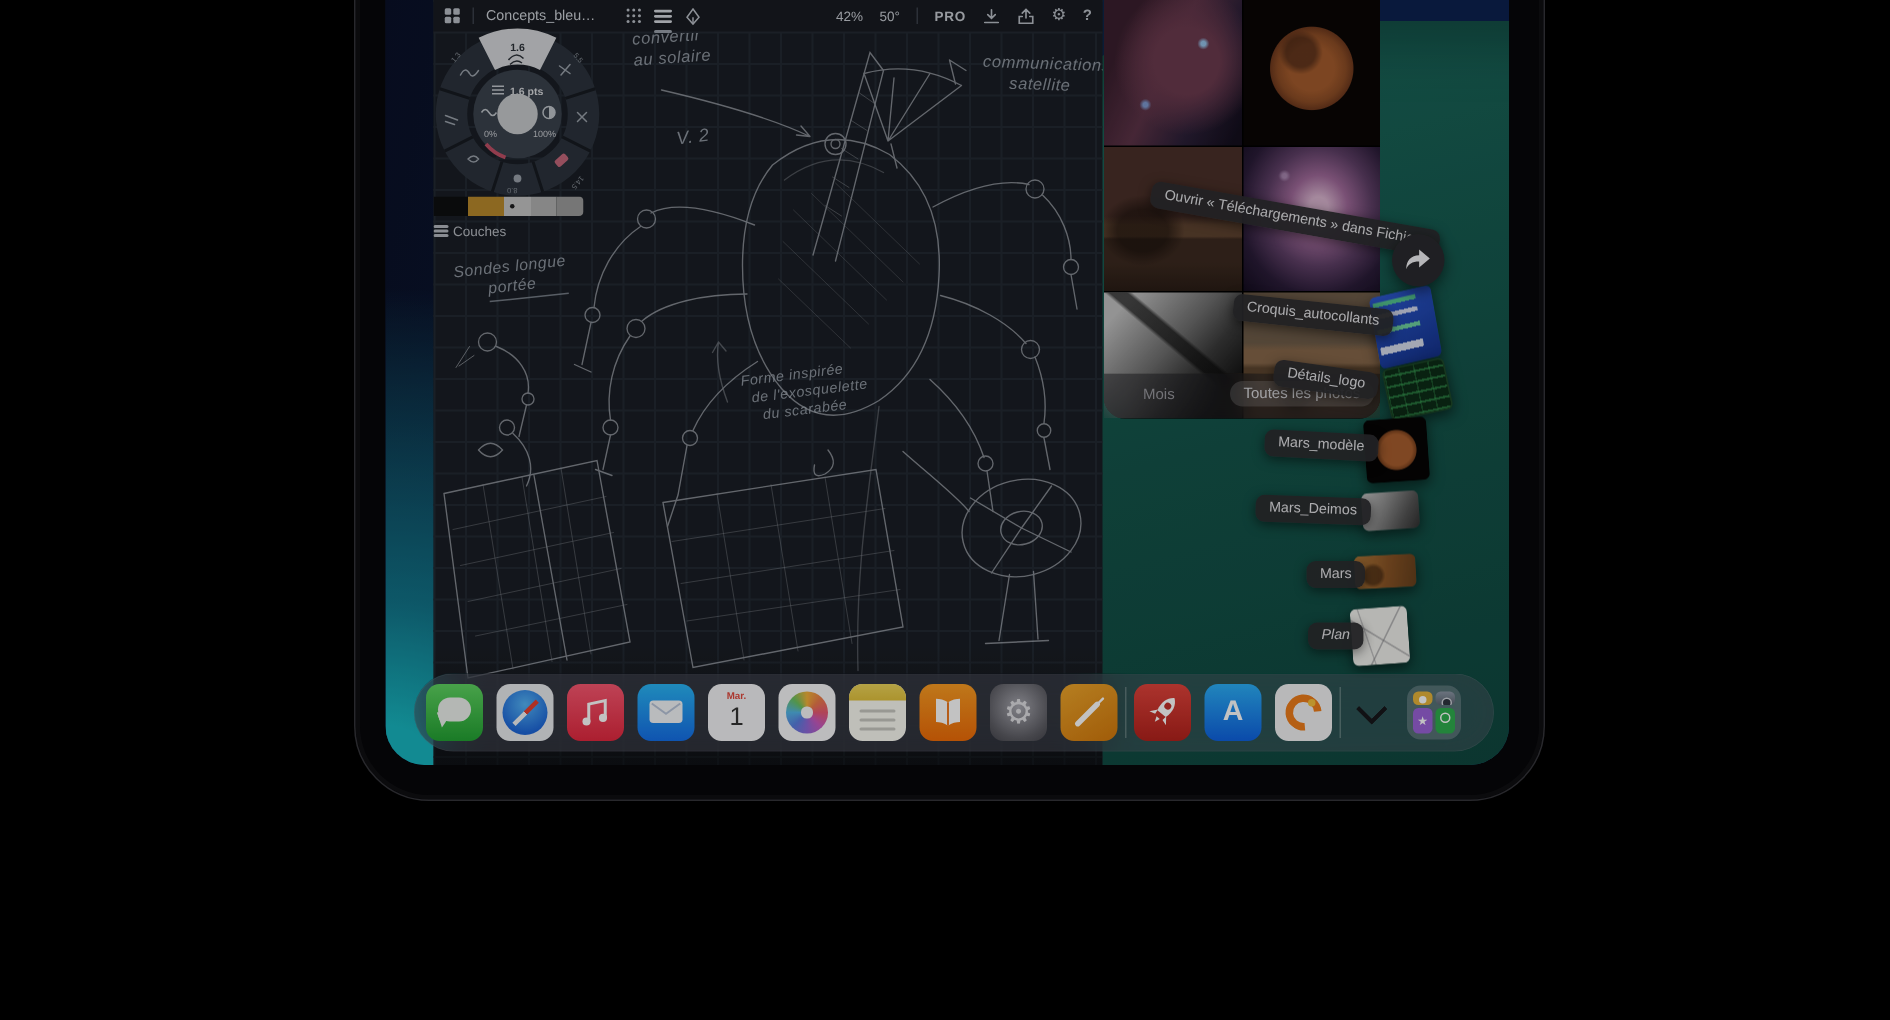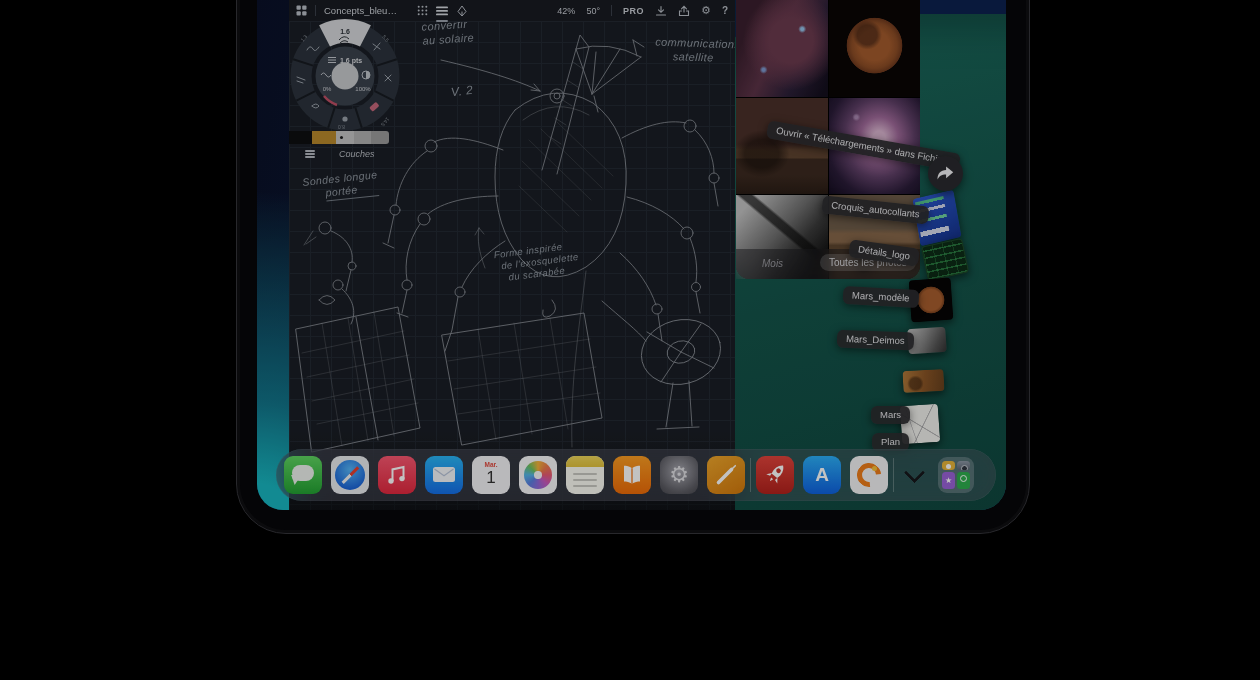--- a/index.html
+++ b/index.html
@@ -52,21 +52,21 @@
   .palette{position:absolute;left:0;top:131px;width:100px;height:13px;display:flex;
       border-radius:0 3px 3px 0;overflow:hidden;z-index:6;}
   .pal-seg{height:100%;}
   .pal-black{width:23px;background:#0e0f11;}
   .pal-gold{width:24px;background:#b8892c;}
   .pal-l1{width:18px;background:#c4c4c4;position:relative;}
   .pal-l1::after{content:"";position:absolute;left:4px;top:5px;width:3px;height:3px;border-radius:50%;background:#1d1d1f;}
   .pal-l2{width:17px;background:#b1b1b1;}
   .pal-l3{width:18px;background:#9b9b9b;}
 
-  .layers-row{position:absolute;left:16px;top:149px;display:flex;align-items:center;gap:24px;z-index:6;font-style:italic;}
+  .layers-row{position:absolute;left:0;top:149px;display:flex;align-items:center;gap:3px;z-index:6;}
   .hamburger{width:10px;height:8px;display:flex;flex-direction:column;justify-content:space-between;}
   .hamburger i{display:block;height:1.6px;background:#b4b9c0;border-radius:1px;}
   .layers-label{font-size:9px;color:#b7bbc2;}
 
   .sketch{position:absolute;left:0;top:0;width:446px;height:510px;z-index:2;}
 
   .anno{position:absolute;z-index:4;color:#a9b1bb;font-style:italic;font-size:11px;
       line-height:1.25;letter-spacing:.4px;opacity:.8;white-space:nowrap;}
   .anno-convert{left:133px;top:19px;transform:rotate(-4deg);}
   .anno-comm{left:366px;top:37px;transform:rotate(2deg);}
@@ -99,38 +99,38 @@
       radial-gradient(circle at 30% 20%, rgba(200,170,210,.6) 0 1.5px, rgba(200,170,210,0) 4px),
       radial-gradient(ellipse at 55% 42%, #d9b4cf 0 9%, #a06a9a 27%, #5e3f66 50%, #2a1c38 74%, #140d20);}
   .ph5{background:
       linear-gradient(40deg, rgba(0,0,0,0) 52%, rgba(8,8,8,.65) 54% 60%, rgba(0,0,0,0) 62%),
       linear-gradient(132deg,#c2c2c2 0 12%,#9a9a9a 28%,#6e6e6e 46%,#3a3a3a 64%,#151515 84%);}
   .ph6{background:
       radial-gradient(circle at 38% 80%, #231910 0 9%, rgba(35,25,16,0) 14%),
       linear-gradient(180deg,#6e5c49 0 40%,#86674a 46% 56%,#5c452f 60% 80%,#453329);}
   .ph-bar{position:absolute;left:0;right:0;bottom:0;height:30px;z-index:3;
       background:rgba(28,28,32,.48);backdrop-filter:blur(8px);}
-  .tab-months{position:absolute;left:26px;top:9px;font-size:10px;color:#97979d;font-style:italic;}
+  .tab-months{position:absolute;left:26px;top:9px;font-size:10px;color:#97979d;}
   .tab-all{position:absolute;left:84px;top:5px;font-size:10px;color:#d6d6da;
       background:rgba(255,255,255,.16);padding:3px 9px;border-radius:12px;}
 
   
   .share-btn{position:absolute;left:671px;top:156px;width:35px;height:35px;border-radius:50%;
       background:#2a2a2e;z-index:40;display:flex;align-items:center;justify-content:center;
       box-shadow:0 3px 10px rgba(0,0,0,.55);}
   .pill{position:absolute;z-index:35;background:rgba(44,44,47,.95);color:#e2e2e5;
       font-size:9.5px;line-height:1;padding:4px 9px;border-radius:6px;white-space:nowrap;
       box-shadow:0 2px 8px rgba(0,0,0,.5);}
   .pill-ouvrir{left:509px;top:137px;transform:rotate(10deg);font-size:9.5px;}
   .pill-croquis{left:565px;top:201px;transform:rotate(6deg);}
   .pill-details{left:592px;top:244px;transform:rotate(8deg);}
   .pill-marsmodele{left:586px;top:288px;transform:rotate(3deg);}
   .pill-marsdeimos{left:580px;top:331px;transform:rotate(2deg);}
-  .pill-mars{left:614px;top:374px;margin-top:32px;}
-  .pill-plan{left:615px;top:433px;}
+  .pill-mars{left:614px;top:374px;}
+  .pill-plan{left:615px;top:415px;font-style:italic;}
 
   .thumb{position:absolute;z-index:34;border-radius:4px;box-shadow:0 3px 9px rgba(0,0,0,.55);}
   .thumb-sticker{left:659px;top:194px;width:42px;height:48px;transform:rotate(-10deg) skewY(-3deg);
       background:
         linear-gradient(180deg,rgba(90,210,140,.9) 0 3px,transparent 3px 8px,
            rgba(240,240,245,.85) 8px 11px,transparent 11px 18px,
            rgba(120,225,160,.9) 18px 21px,transparent 21px 30px,
            rgba(235,238,245,.9) 30px 35px,transparent 35px),
         linear-gradient(160deg,#2e59cf,#1b3fa2 70%,#16328a);
       background-size:70% 100%,100% 100%;background-position:15% 4px,0 0;background-repeat:no-repeat;}

